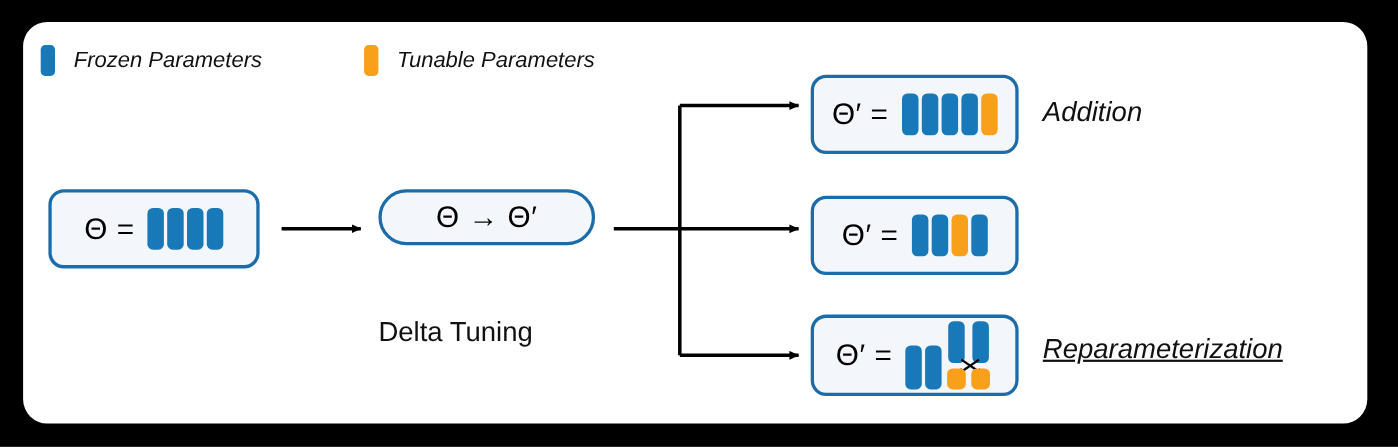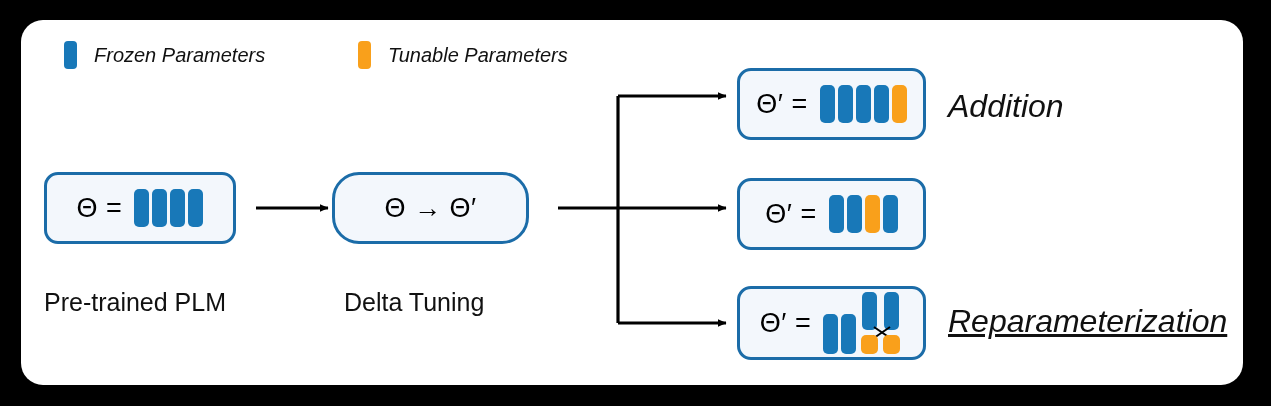--- a/index.html
+++ b/index.html
@@ -26,21 +26,20 @@
     height: 365px;
     background: #ffffff;
     border-radius: 22px;
   }
 
   
   .legend-item {
     position: absolute;
     display: flex;
     align-items: center;
-    margin-left: 27px;
   }
   .legend-swatch {
     width: 13px;
     height: 28px;
     border-radius: 4px;
     flex: 0 0 auto;
   }
   .legend-label {
     margin-left: 17px;
     font-style: italic;
@@ -78,40 +77,40 @@
     width: 15px;
     height: 38px;
     border-radius: 5px;
     margin-right: 3px;
     flex: 0 0 auto;
   }
   .bar:last-child { margin-right: 0; }
 
   
   #box-plm   { left: 44px;  top: 172px; width: 192px; height: 72px; }
-  #box-delta { left: 332px; top: 172px; width: 197px; height: 72px; border-radius: 27px; }
+  #box-delta { left: 344px; top: 172px; width: 197px; height: 51px; border-radius: 27px; }
 
   .caption {
     position: absolute;
     font-size: 25px;
     color: #111111;
     white-space: nowrap;
   }
   #caption-plm   { left: 44px;  top: 288px; }
   #caption-delta { left: 344px; top: 288px; }
 
   
   #box-addition  { left: 737px; top: 68px;  width: 189px; height: 72px; }
   #box-spec      { left: 737px; top: 178px; width: 189px; height: 72px; }
   #box-repar     { left: 737px; top: 286px; width: 189px; height: 74px; }
 
   .branch-label {
     position: absolute;
     font-style: italic;
-    font-size: 32px;
+    font-size: 25px;
     color: #111111;
     white-space: nowrap;
   }
   #label-addition { left: 948px; top: 88px; }
   #label-spec     { left: 948px; top: 190px; }
   #label-repar    { left: 948px; top: 303px; text-decoration: underline; }
 
   
   .repar-cluster {
     display: flex;
@@ -206,21 +205,20 @@
 
   <div class="eq-box" id="box-plm">
     <span class="eq-text">Θ =</span>
     <span class="bars">
       <span class="bar" style="background:#1878b8"></span>
       <span class="bar" style="background:#1878b8"></span>
       <span class="bar" style="background:#1878b8"></span>
       <span class="bar" style="background:#1878b8"></span>
     </span>
   </div>
-  <div class="caption" id="caption-plm">Pre-trained PLM</div>
 
   <div class="eq-box" id="box-delta">
     <span class="eq-text">Θ → Θ′</span>
   </div>
   <div class="caption" id="caption-delta">Delta Tuning</div>
 
   <div class="eq-box" id="box-addition">
     <span class="eq-text">Θ′ =</span>
     <span class="bars">
       <span class="bar" style="background:#1878b8"></span>

